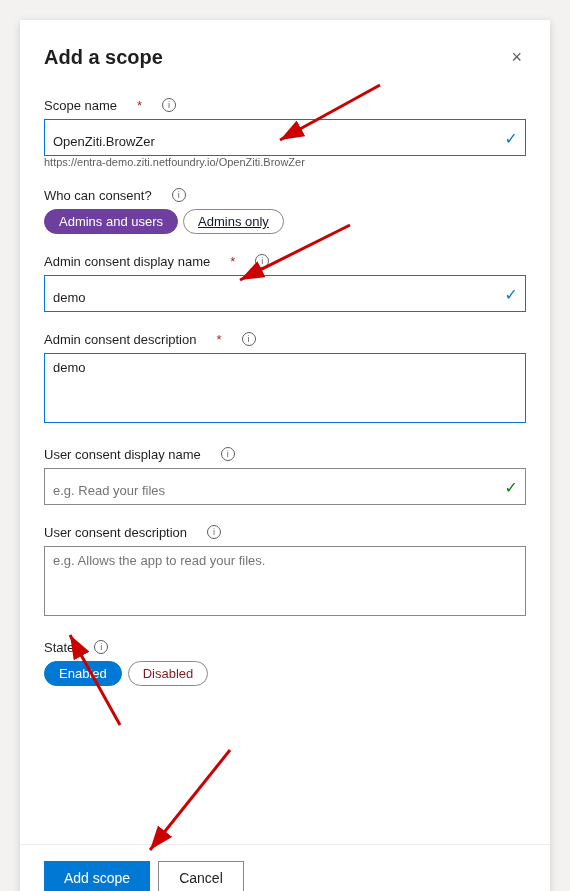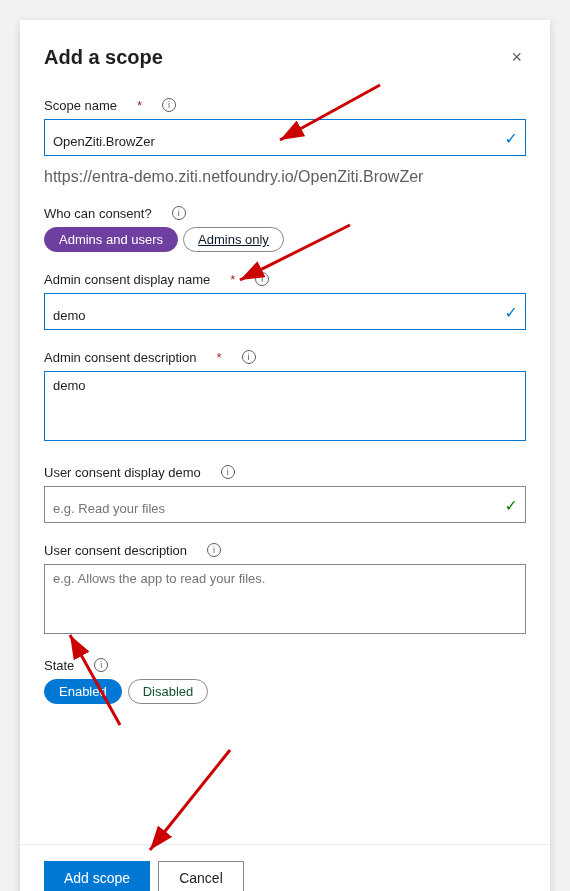--- a/index.html
+++ b/index.html
@@ -82,23 +82,23 @@
     }
     .input-check {
       position: absolute;
       right: 8px;
       top: 50%;
       transform: translateY(-50%);
       color: #0078d4;
       font-size: 16px;
     }
     .field-hint {
-      font-size: 16px;
+      font-size: 11px;
       color: #605e5c;
-      margin-top: 12px;
+      margin-top: 0;
     }
     .field-textarea {
       width: 100%;
       border: 1px solid #8a8886;
       padding: 6px 8px;
       font-size: 13px;
       color: #201f1e;
       outline: none;
       resize: none;
       height: 70px;
@@ -144,21 +144,21 @@
       cursor: pointer;
       border: 1px solid #8a8886;
     }
     .state-btn.selected {
       background: #0078d4;
       color: #fff;
       border-color: #0078d4;
     }
     .state-btn.unselected {
       background: #fff;
-      color: #14532d;
+      color: #7f1d1d;
       border-color: #8a8886;
     }
     .footer {
       position: absolute;
       bottom: 0;
       left: 0;
       right: 0;
       padding: 16px 24px;
       background: #fff;
       border-top: 1px solid #edebe9;
@@ -234,21 +234,21 @@
     <div class="field-label">
       <span>Admin consent description</span>
       <span class="required">*</span>
       <span class="info-icon">i</span>
     </div>
     <textarea class="field-textarea active" style="">demo</textarea>
   </div>
 
   <div class="field-group">
     <div class="field-label">
-      <span>User consent display demo</span>
+      <span>User consent display name</span>
       <span class="info-icon">i</span>
     </div>
     <div class="input-wrapper">
       <input class="field-input" type="text" placeholder="e.g. Read your files" style="">
       <span class="input-check" style="color:#107c10;">✓</span>
     </div>
   </div>
 
   <div class="field-group">
     <div class="field-label">

